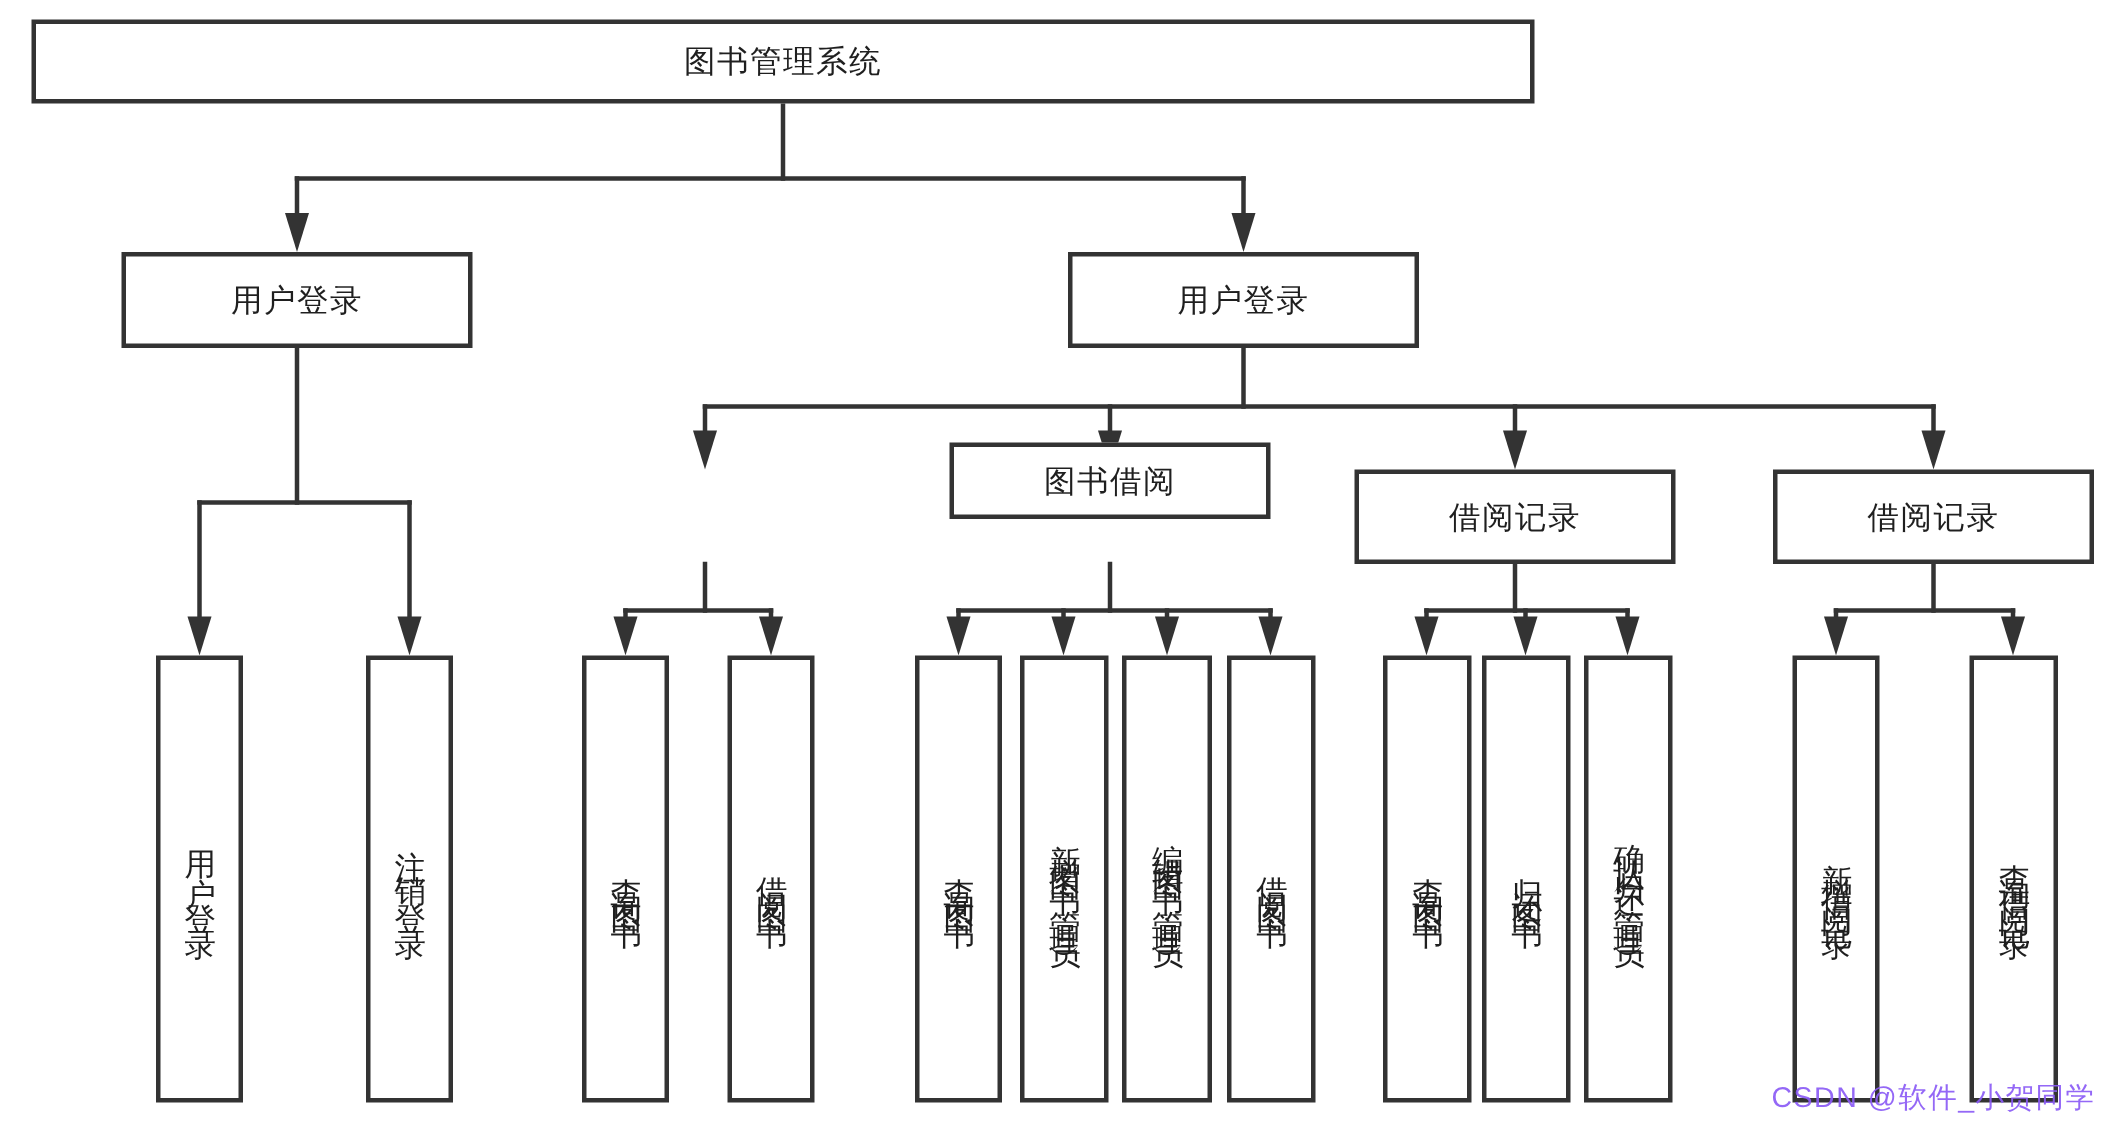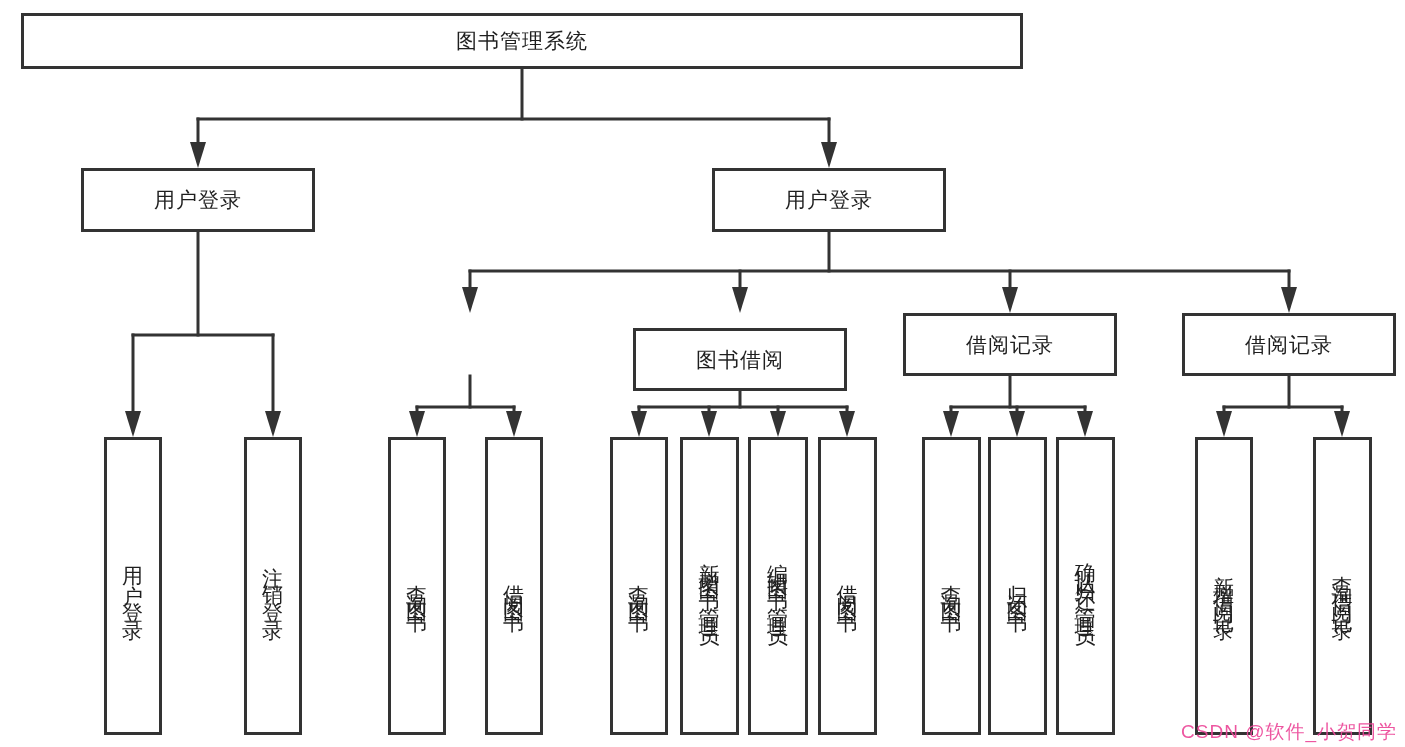--- a/index.html
+++ b/index.html
@@ -31,21 +31,21 @@
     letter-spacing:9px;
     color:#1f1f1f;
     line-height:1;
     white-space:nowrap;
   }
   .leaf.wide .vtext{letter-spacing:18px;}
   .watermark{
     position:absolute;
     right:8px;bottom:2px;
     font-size:19px;
-    color:#ec4899;
+    color:#8b5cf6;
     opacity:.92;
     z-index:10;
     letter-spacing:1px;
   }
 </style>
 </head>
 <body>
 
 <div class="stage">
 
@@ -113,21 +113,21 @@
       <polygon points="1216,411 1232,411 1224,437"></polygon>
       <polygon points="1334,411 1350,411 1342,437"></polygon>
     </g>
   </svg>
 
   <div class="box hbox" style="left:21px;top:13px;width:1002px;height:56px">图书管理系统</div>
 
   <div class="box hbox" style="left:81px;top:168px;width:234px;height:64px">用户登录</div>
   <div class="box hbox" style="left:712px;top:168px;width:234px;height:64px">用户登录</div>
 
-  <div class="box hbox" style="left:633px;top:328px;width:214px;height:63px">图书借阅</div>
+  <div class="box hbox" style="left:633px;top:295px;width:214px;height:51px">图书借阅</div>
   <div class="box hbox" style="left:903px;top:313px;width:214px;height:63px">借阅记录</div>
   <div class="box hbox" style="left:1182px;top:313px;width:214px;height:63px">借阅记录</div>
 
   <div class="box leaf wide" style="left:104px;top:437px;width:58px;height:298px">
     <span class="vtext">用户登录</span>
   </div>
   <div class="box leaf wide" style="left:244px;top:437px;width:58px;height:298px">
     <span class="vtext">注销登录</span>
   </div>
 

